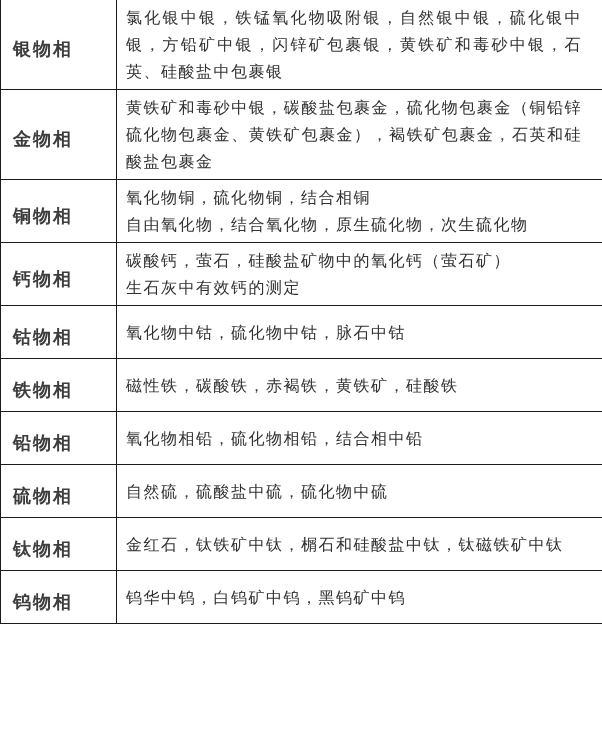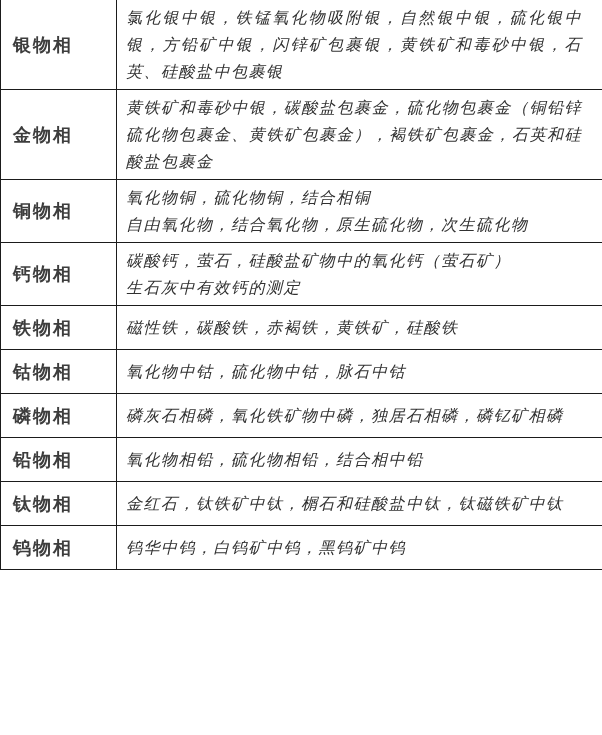--- a/index.html
+++ b/index.html
@@ -19,37 +19,36 @@
     background: #ffffff;
   }
   .phase-table td {
     border-bottom: 1px solid #1b1b1b;
     vertical-align: middle;
     overflow: hidden;
   }
   td.label-cell {
     width: 99px;
     border-right: 1px solid #1b1b1b;
-    padding: 4px 4px 4px 12px;
+    padding: 13px 4px 4px 12px;
     font-size: 18px;
     font-weight: bold;
     letter-spacing: 2px;
     color: #3d3d3d;
     height: 35px;
   }
   td.desc-cell {
     padding: 4px 20px 4px 9px;
     font-size: 16px;
     line-height: 27px;
     letter-spacing: 1.5px;
     color: #313131;
     text-align: justify;
     text-align-last: left;
     white-space: pre-line;
-    font-style: italic;
   }
 </style>
 </head>
 <body>
 
 <table class="phase-table">
   <tbody>
     <tr>
       <td class="label-cell">银物相</td>
       <td class="desc-cell">氯化银中银，铁锰氧化物吸附银，自然银中银，硫化银中银，方铅矿中银，闪锌矿包裹银，黄铁矿和毒砂中银，石英、硅酸盐中包裹银</td>
@@ -62,34 +61,34 @@
       <td class="label-cell">铜物相</td>
       <td class="desc-cell">氧化物铜，硫化物铜，结合相铜
 自由氧化物，结合氧化物，原生硫化物，次生硫化物</td>
     </tr>
     <tr>
       <td class="label-cell">钙物相</td>
       <td class="desc-cell">碳酸钙，萤石，硅酸盐矿物中的氧化钙（萤石矿）
 生石灰中有效钙的测定</td>
     </tr>
     <tr>
+      <td class="label-cell">钴物相</td>
+      <td class="desc-cell">氧化物中钴，硫化物中钴，脉石中钴</td>
+    </tr>
+    <tr>
       <td class="label-cell">铁物相</td>
       <td class="desc-cell">磁性铁，碳酸铁，赤褐铁，黄铁矿，硅酸铁</td>
     </tr>
     <tr>
-      <td class="label-cell">钴物相</td>
-      <td class="desc-cell">氧化物中钴，硫化物中钴，脉石中钴</td>
+      <td class="label-cell">铅物相</td>
+      <td class="desc-cell">氧化物相铅，硫化物相铅，结合相中铅</td>
     </tr>
     <tr>
-      <td class="label-cell">磷物相</td>
-      <td class="desc-cell">磷灰石相磷，氧化铁矿物中磷，独居石相磷，磷钇矿相磷</td>
-    </tr>
-    <tr>
-      <td class="label-cell">铅物相</td>
-      <td class="desc-cell">氧化物相铅，硫化物相铅，结合相中铅</td>
+      <td class="label-cell">硫物相</td>
+      <td class="desc-cell">自然硫，硫酸盐中硫，硫化物中硫</td>
     </tr>
     <tr>
       <td class="label-cell">钛物相</td>
       <td class="desc-cell">金红石，钛铁矿中钛，榍石和硅酸盐中钛，钛磁铁矿中钛</td>
     </tr>
     <tr>
       <td class="label-cell">钨物相</td>
       <td class="desc-cell">钨华中钨，白钨矿中钨，黑钨矿中钨</td>
     </tr>
 

